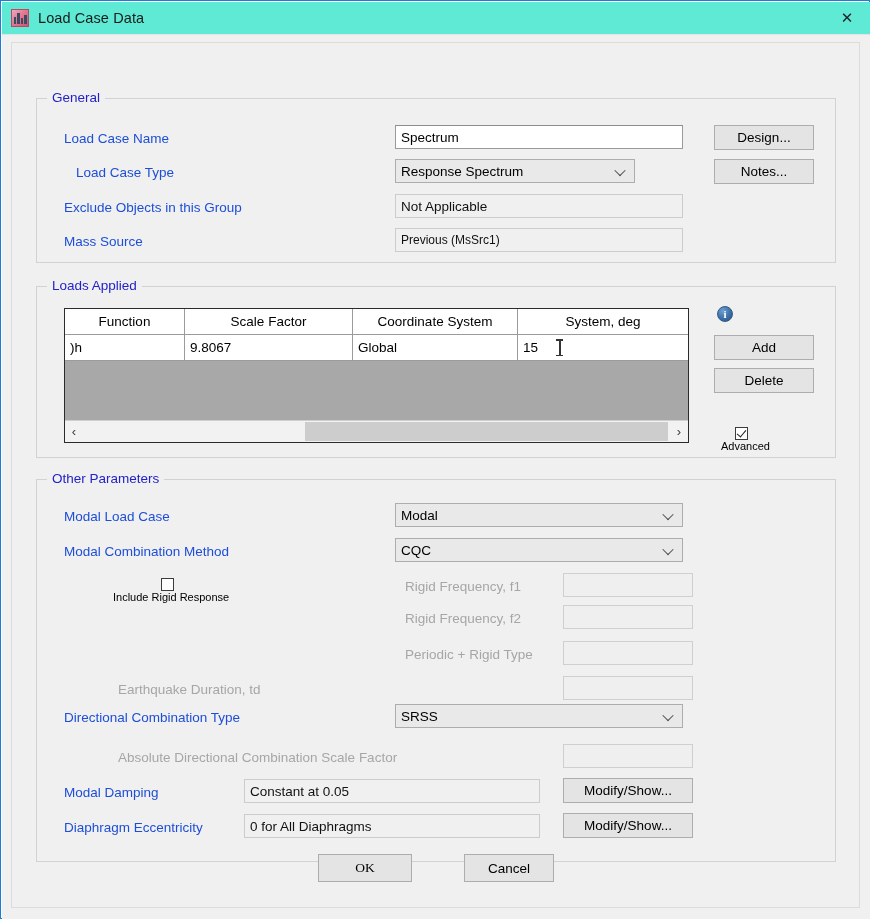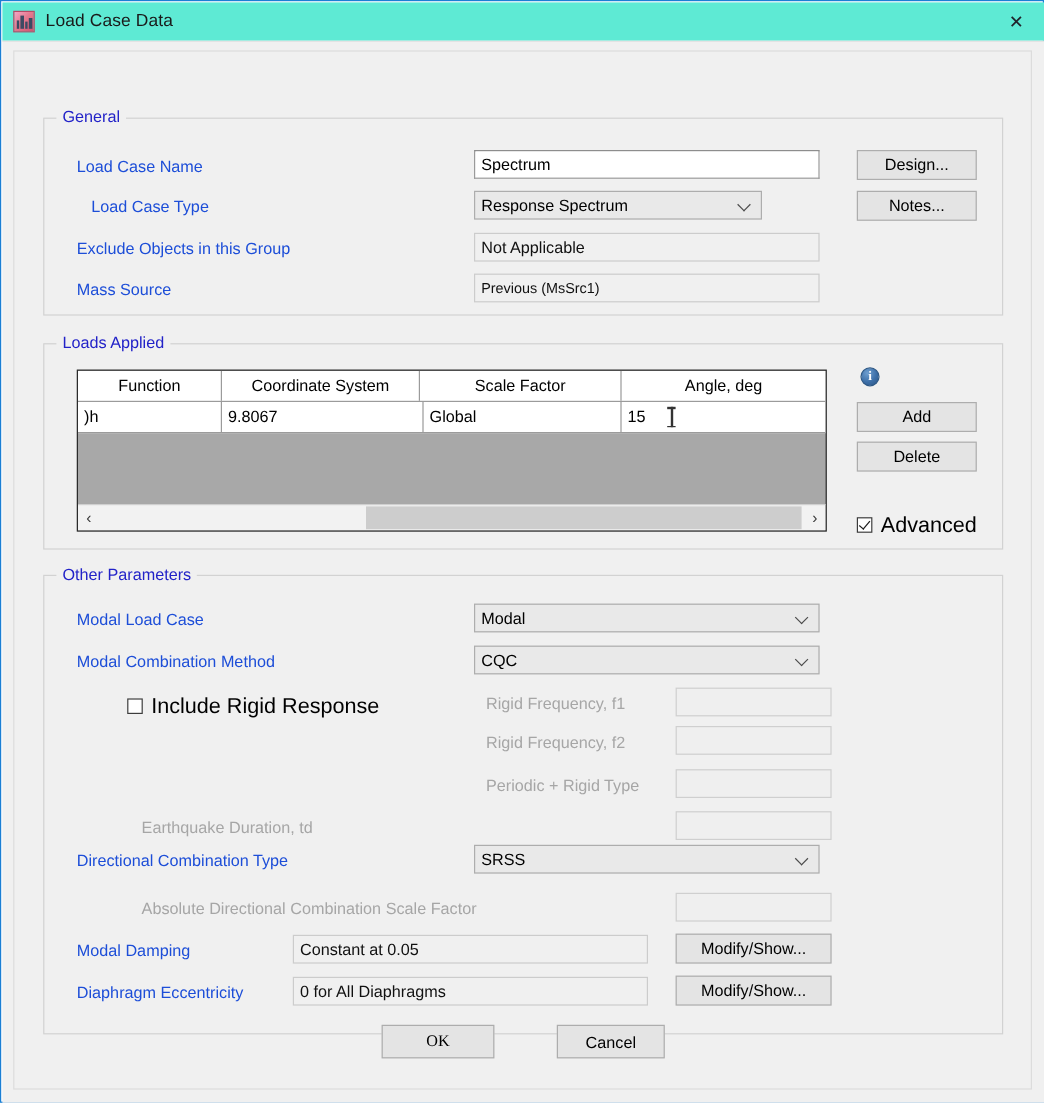--- a/index.html
+++ b/index.html
@@ -179,21 +179,22 @@
     justify-content: center;
     cursor: default;
     font-family: "Liberation Sans", sans-serif;
   }
 
   
   .cbox {
     position: absolute;
     display: flex;
     align-items: center;
-    font-size: 18px;
+    font-size: 11px;
+    flex-direction: column;
   }
   .cbox .box {
     width: 13px; height: 13px;
     border: 1px solid #3c3c3c;
     background: #ffffff;
     box-sizing: border-box;
     position: relative;
     flex: none;
   }
   .cbox .box.checked::after {
@@ -363,23 +364,23 @@
       <div class="btn" style="left:702px; top:82px; width:100px; height:25px;">Design...</div>
       <div class="btn" style="left:702px; top:116px; width:100px; height:25px;">Notes...</div>
 
       <div class="group" style="left:24px; top:243px; width:800px; height:172px;">
         <div class="group-title">Loads Applied</div>
       </div>
 
       <div id="grid" style="left:52px; top:265px; width:625px; height:135px;">
         <div id="grid-head">
           <div class="hc" style="width:120px;">Function</div>
+          <div class="hc" style="width:168px;">Scale Factor</div>
           <div class="hc" style="width:165px;">Coordinate System</div>
-          <div class="hc" style="width:168px;">Scale Factor</div>
-          <div class="hc" style="width:170px;">Angle, deg</div>
+          <div class="hc" style="width:170px;">System, deg</div>
         </div>
         <div id="grid-row">
           <div class="dc" style="width:120px;">)h</div>
           <div class="dc" style="width:168px;">9.8067</div>
           <div class="dc" style="width:165px;">Global</div>
           <div class="dc" style="width:170px;">
             <span>15</span>
             <span class="ibeam">
                 <i></i>
               </span>

